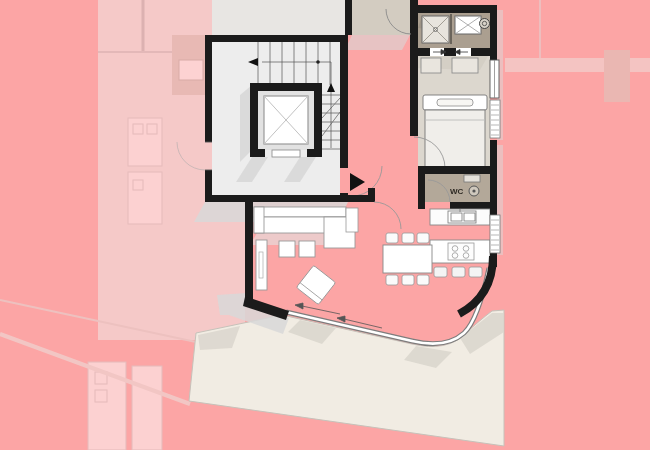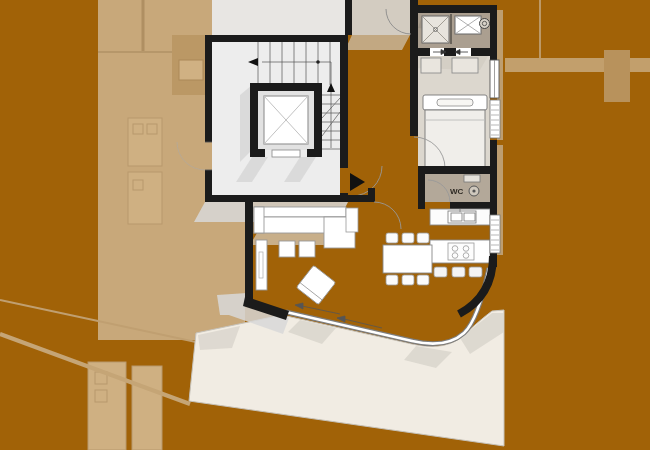--- a/index.html
+++ b/index.html
@@ -1,19 +1,19 @@
 <!DOCTYPE html>
 <html><head>
 <meta charset="utf-8">
 <style>
   html,body{margin:0;padding:0;background:#ffffff;}
   .canvas{
     position:relative;
     width:650px;height:450px;
-    background:#a16207;
+    background:#fca5a5;
     overflow:hidden;
     font-family:"Liberation Sans", sans-serif;
     text-align:right;
   }
   svg{display:block;}
   text{font-family:"Liberation Sans", sans-serif;font-weight:bold;}
 </style>
 </head>
 <body>
 

